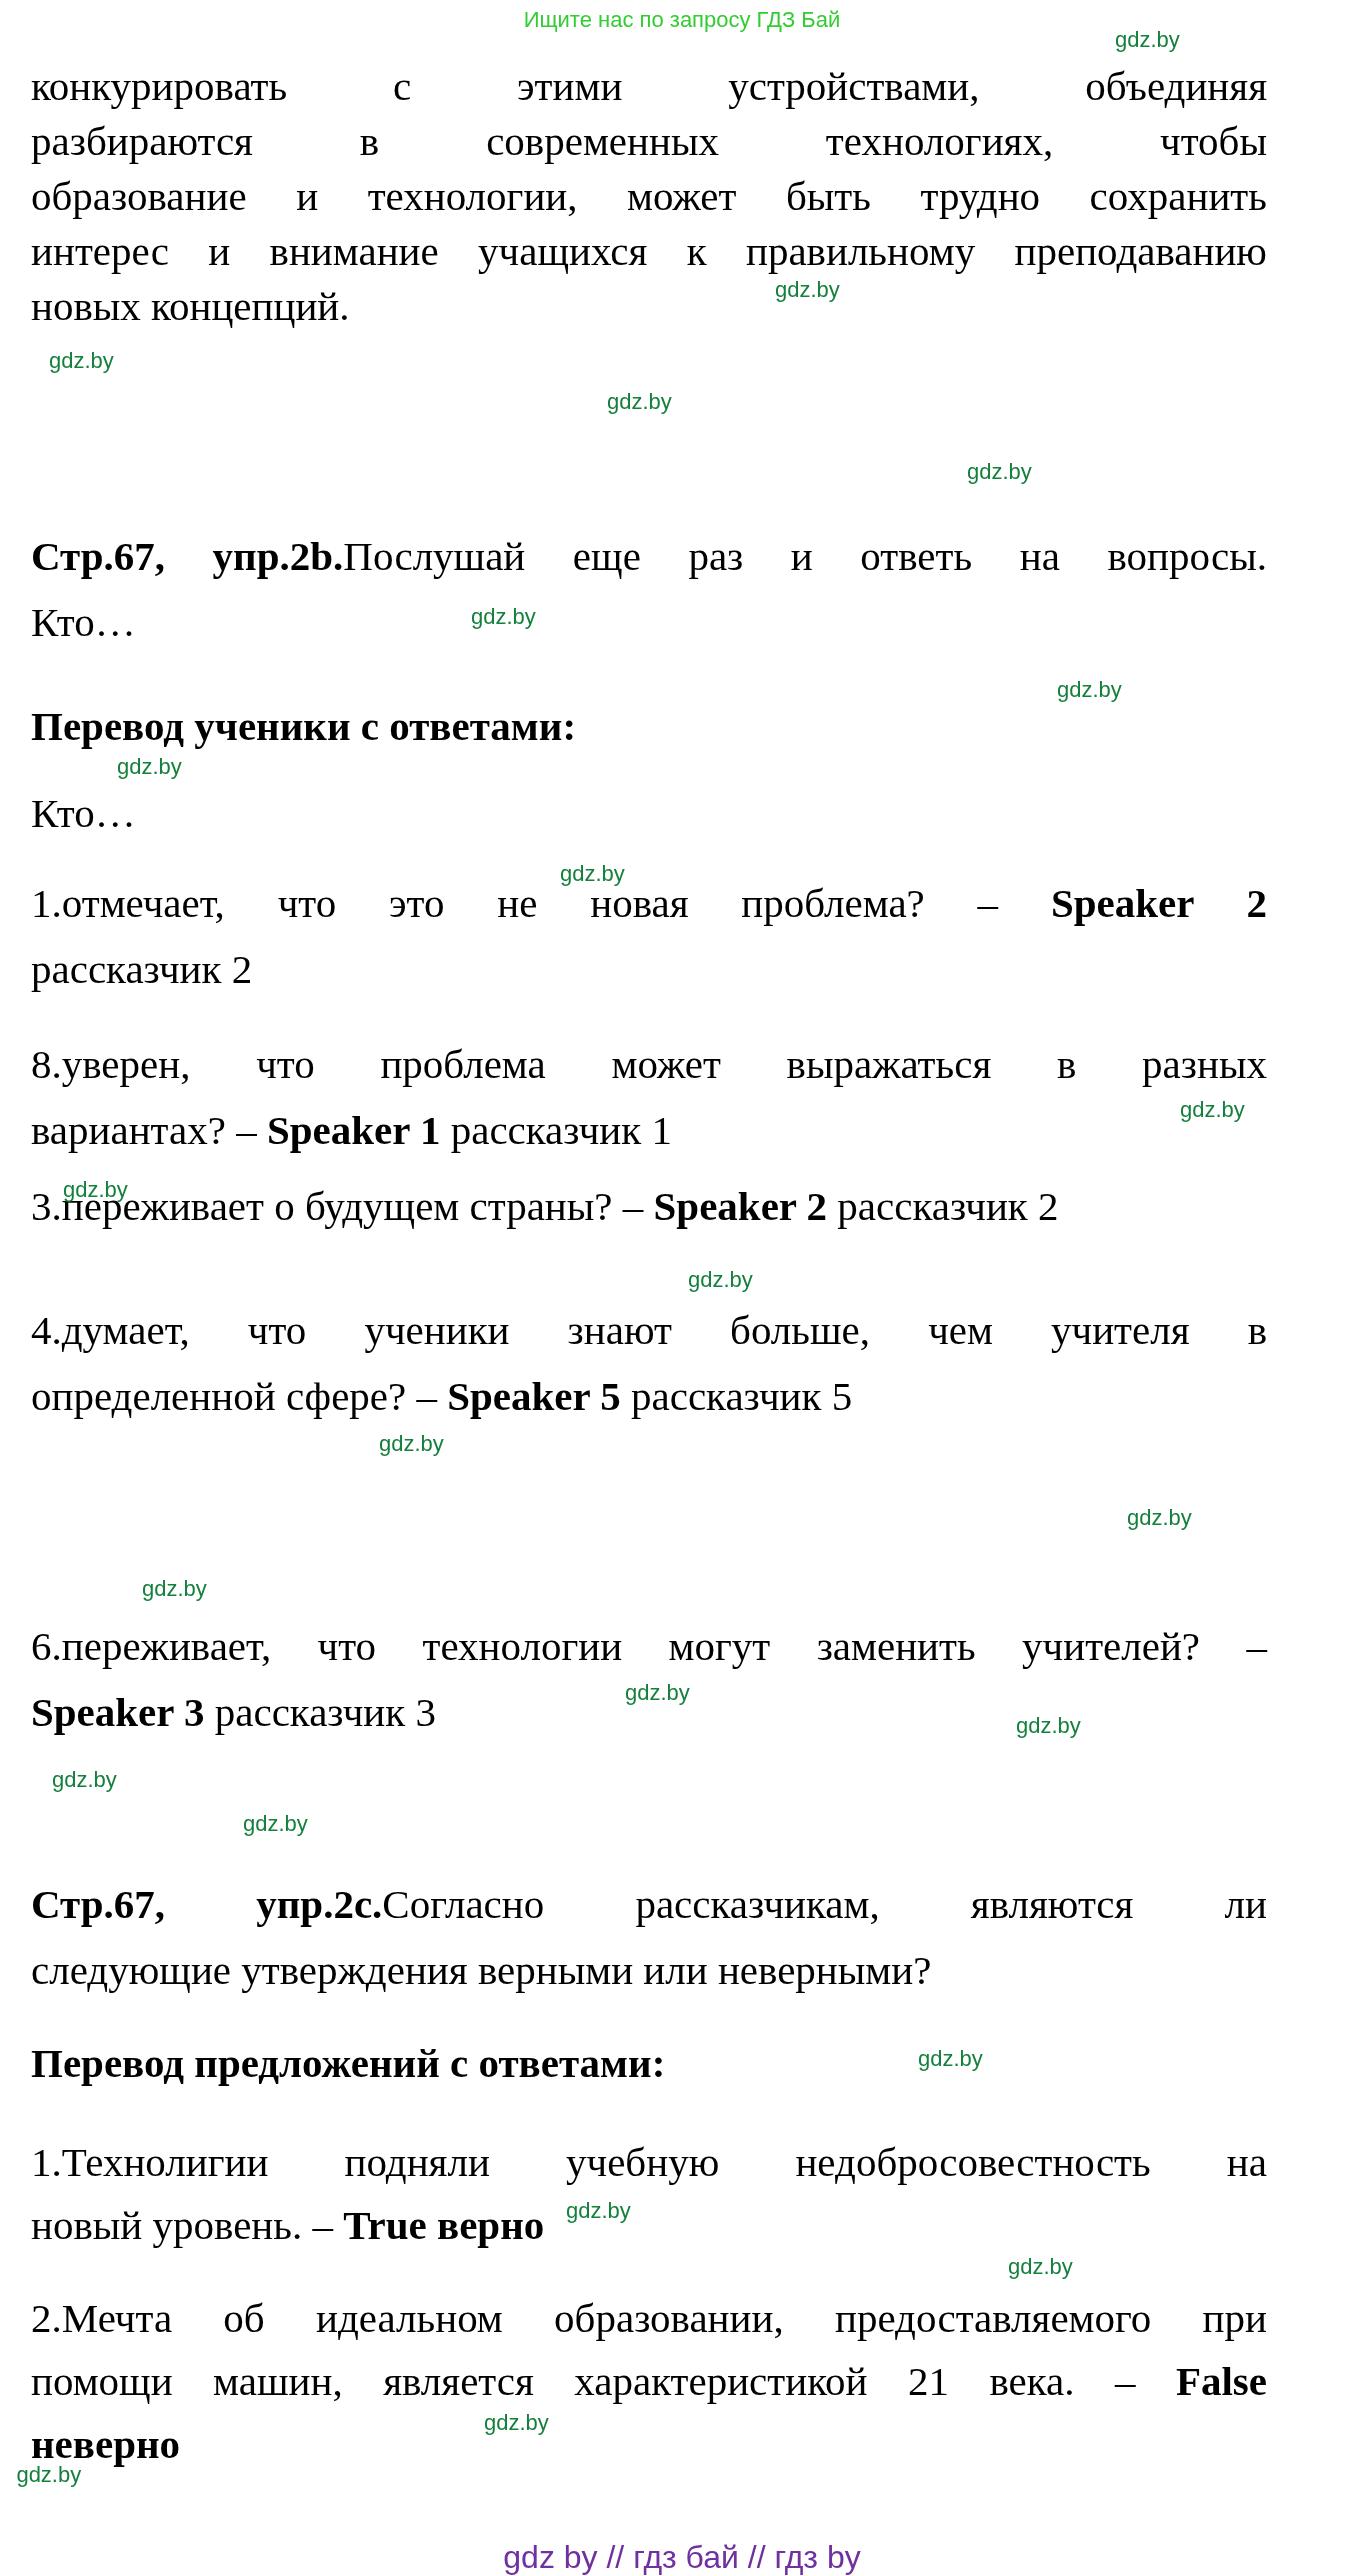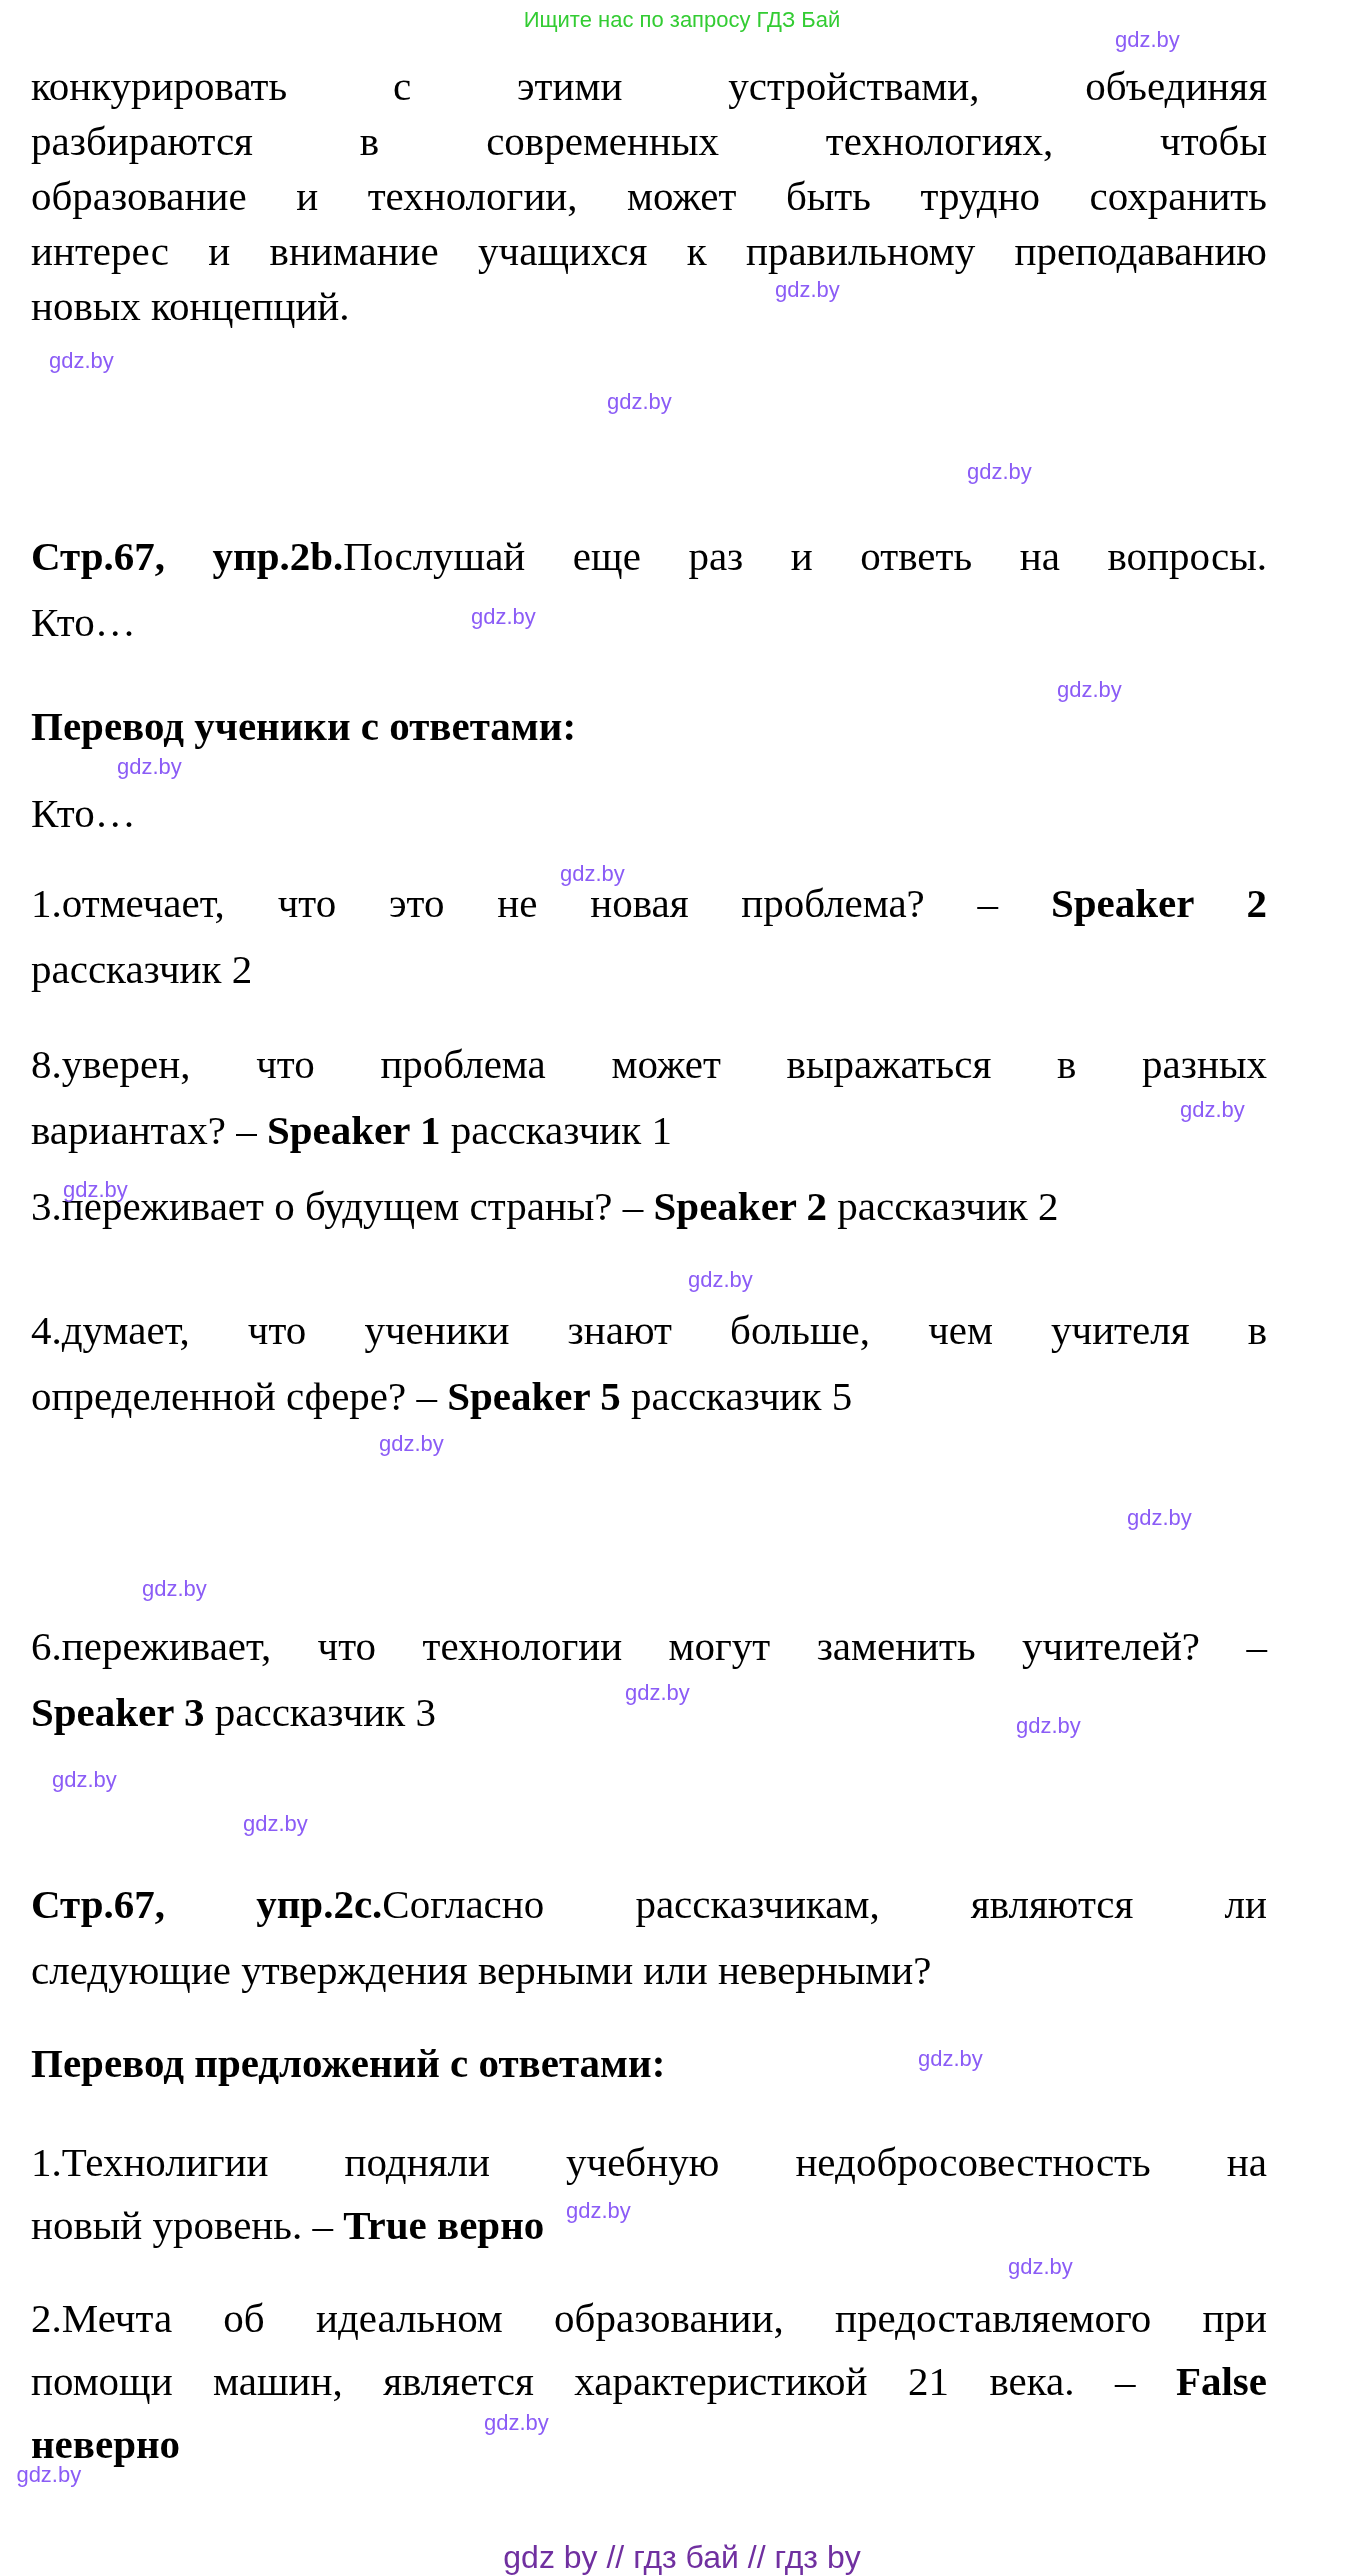--- a/index.html
+++ b/index.html
@@ -20,21 +20,21 @@
   }
   .footer {
     position: absolute; top: 2539px; left: 0; width: 100%;
     text-align: center;
     font-family: "Liberation Sans", "DejaVu Sans", sans-serif;
     font-size: 32px; color: #7030a0;
   }
   .wm {
     position: absolute;
     font-family: "Liberation Sans", "DejaVu Sans", sans-serif;
-    font-size: 22px; color: #8b5cf6; white-space: nowrap;
+    font-size: 22px; color: #15803d; white-space: nowrap;
   }
   .block {
     position: absolute; left: 31px; width: 1236px;
     font-size: 41px;
   }
   .lh67 .line { line-height: 55px; }
   .lh77 .line { line-height: 63px; }
   .lh80 .line { line-height: 66px; }
   .line { white-space: normal; }
   .j { text-align: justify; text-align-last: justify; }

